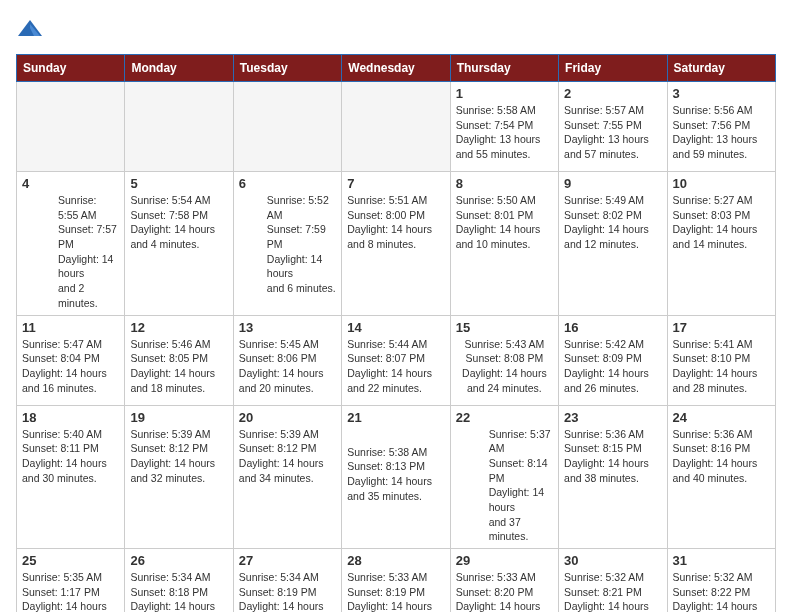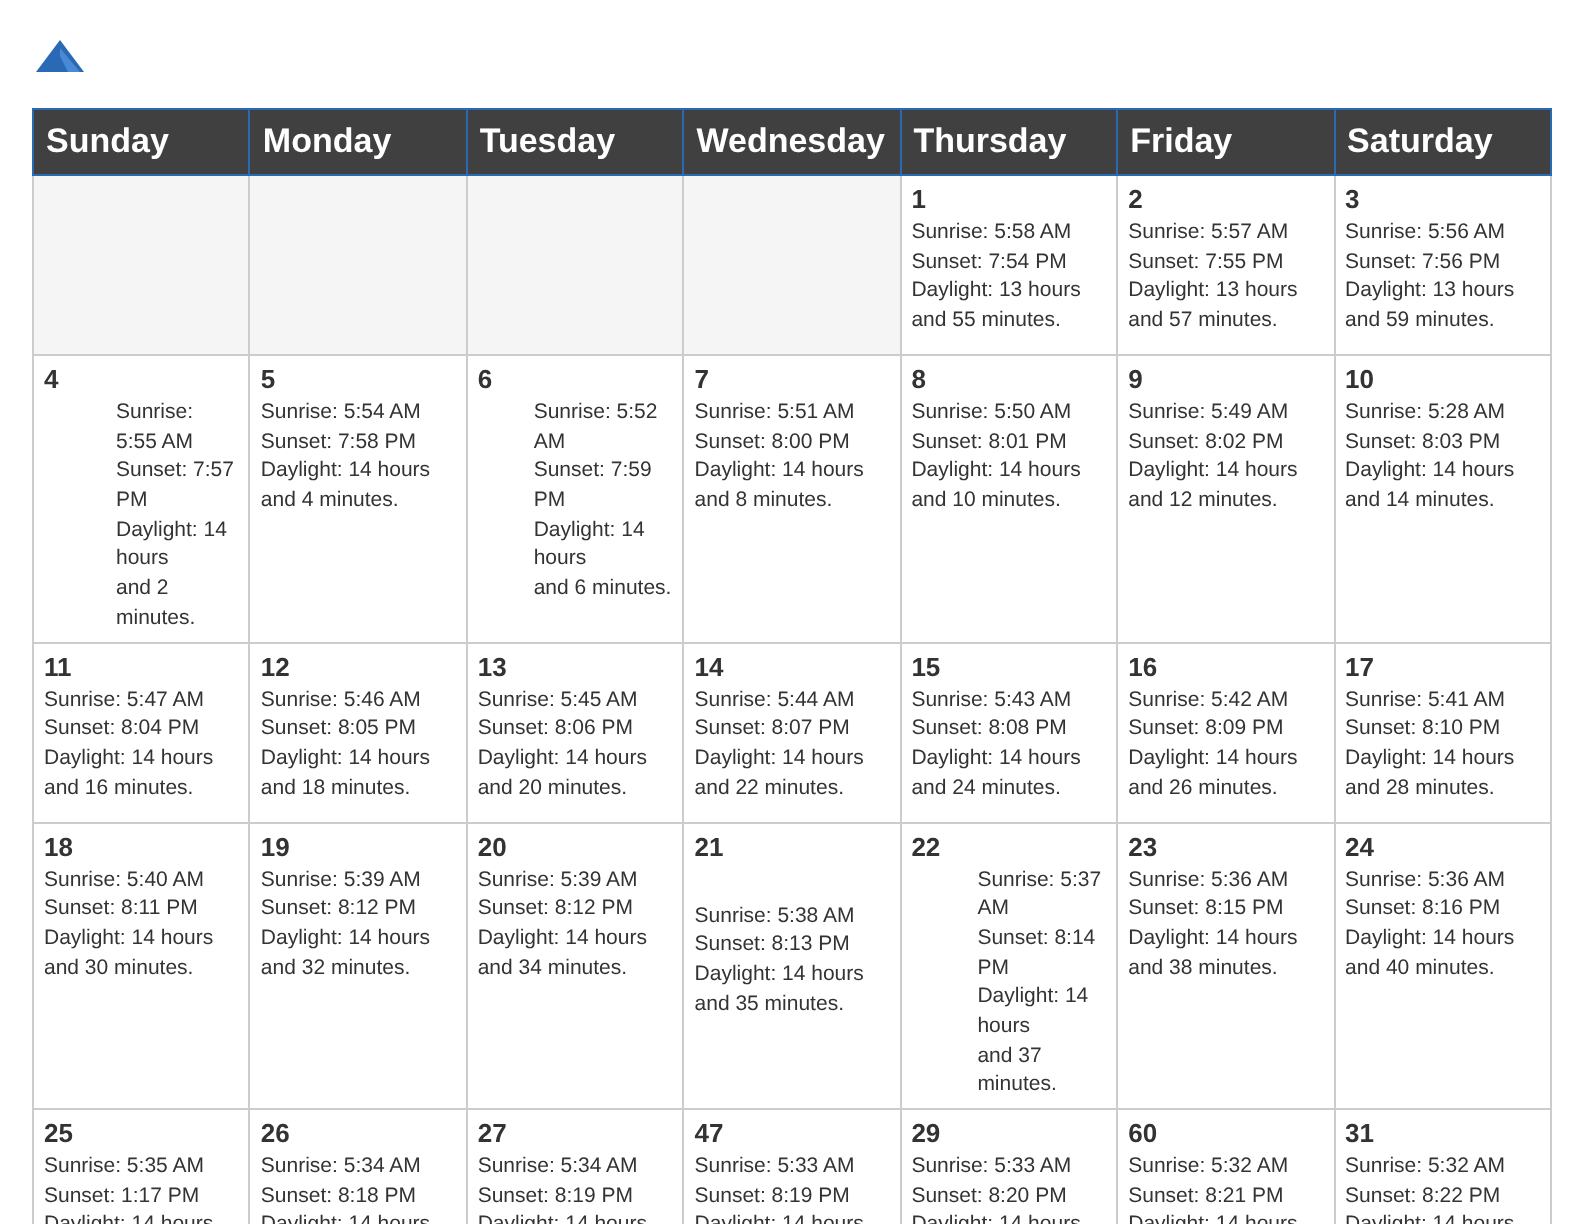--- a/index.html
+++ b/index.html
@@ -52,25 +52,25 @@
       font-size: 15px;
       color: #555;
       margin-top: 2px;
     }
     table {
       width: 100%;
       border-collapse: collapse;
       table-layout: fixed;
     }
     thead th {
-      background: #404040;
+      background: #7f1d1d;
       color: #fff;
       text-align: left;
       padding: 6px 6px;
-      font-size: 17px;
+      font-size: 12px;
       font-weight: bold;
       border: 1px solid #2a6ab5;
     }
     td {
       border: 1px solid #ccc;
       vertical-align: top;
       padding: 4px 5px;
       height: 90px;
       background: #fff;
     }
@@ -188,21 +188,21 @@
         </td>
         <td>
           <span class="day-num">9</span>
           <div class="day-info" style="white-space: pre-line;">Sunrise: 5:49 AM
 Sunset: 8:02 PM
 Daylight: 14 hours
 and 12 minutes.</div>
         </td>
         <td>
           <span class="day-num">10</span>
-          <div class="day-info" style="white-space: pre-line;">Sunrise: 5:28 AM
+          <div class="day-info" style="white-space: pre-line;">Sunrise: 5:27 AM
 Sunset: 8:03 PM
 Daylight: 14 hours
 and 14 minutes.</div>
         </td>
       </tr>
       <tr>
         <td>
           <span class="day-num">11</span>
           <div class="day-info" style="white-space: pre-line;">Sunrise: 5:47 AM
 Sunset: 8:04 PM
@@ -225,21 +225,21 @@
         </td>
         <td>
           <span class="day-num">14</span>
           <div class="day-info" style="white-space: pre-line;">Sunrise: 5:44 AM
 Sunset: 8:07 PM
 Daylight: 14 hours
 and 22 minutes.</div>
         </td>
         <td>
           <span class="day-num">15</span>
-          <div class="day-info" style="white-space: pre-line;">Sunrise: 5:43 AM
+          <div class="day-info" style="white-space: pre-line; text-align: center;">Sunrise: 5:43 AM
 Sunset: 8:08 PM
 Daylight: 14 hours
 and 24 minutes.</div>
         </td>
         <td>
           <span class="day-num">16</span>
           <div class="day-info" style="white-space: pre-line;">Sunrise: 5:42 AM
 Sunset: 8:09 PM
 Daylight: 14 hours
 and 26 minutes.</div>
@@ -319,35 +319,35 @@
 and 43 minutes.</div>
         </td>
         <td>
           <span class="day-num">27</span>
           <div class="day-info" style="white-space: pre-line;">Sunrise: 5:34 AM
 Sunset: 8:19 PM
 Daylight: 14 hours
 and 44 minutes.</div>
         </td>
         <td>
-          <span class="day-num">47</span>
+          <span class="day-num">28</span>
           <div class="day-info" style="white-space: pre-line;">Sunrise: 5:33 AM
 Sunset: 8:19 PM
 Daylight: 14 hours
 and 46 minutes.</div>
         </td>
         <td>
           <span class="day-num">29</span>
           <div class="day-info" style="white-space: pre-line;">Sunrise: 5:33 AM
 Sunset: 8:20 PM
 Daylight: 14 hours
 and 47 minutes.</div>
         </td>
         <td>
-          <span class="day-num">60</span>
+          <span class="day-num">30</span>
           <div class="day-info" style="white-space: pre-line;">Sunrise: 5:32 AM
 Sunset: 8:21 PM
 Daylight: 14 hours
 and 48 minutes.</div>
         </td>
         <td>
           <span class="day-num">31</span>
           <div class="day-info" style="white-space: pre-line;">Sunrise: 5:32 AM
 Sunset: 8:22 PM
 Daylight: 14 hours

